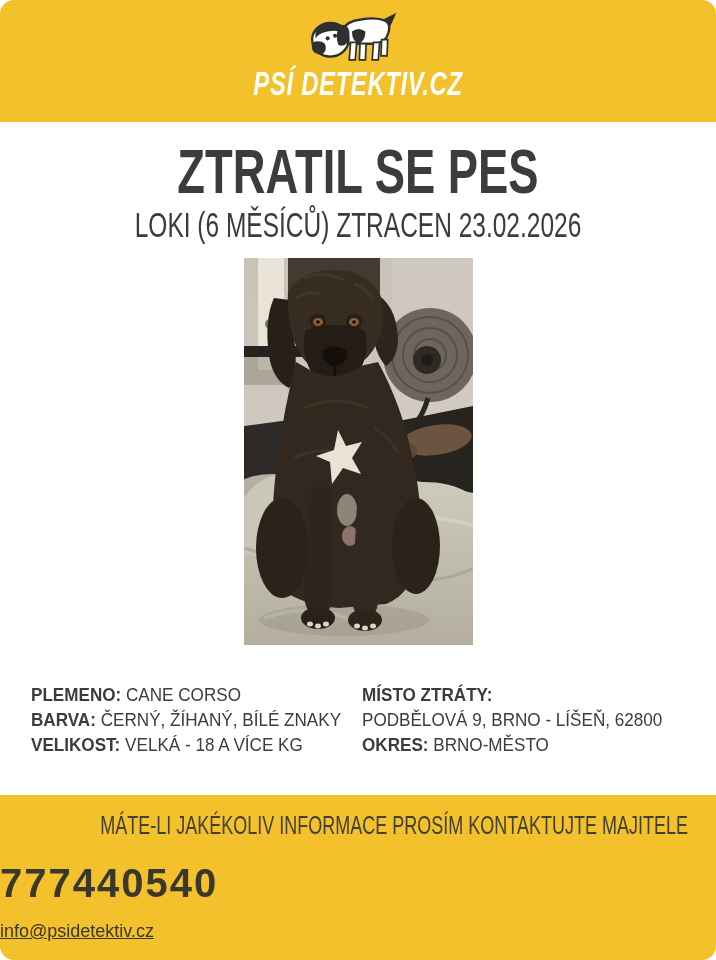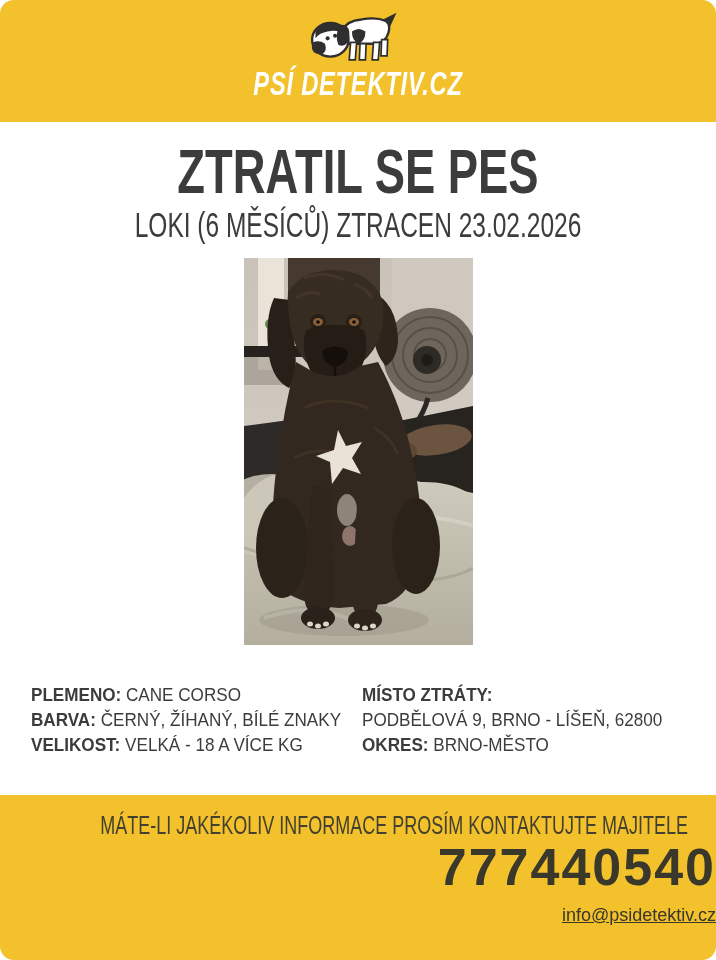--- a/index.html
+++ b/index.html
@@ -30,27 +30,27 @@
   .photo { position:absolute; top:258px; left:244px; width:229px; height:387px; overflow:hidden; }
   .photo svg { display:block; }
 
   .details { position:absolute; top:682px; left:0; width:716px; font-size:19px; color:#3C3C3C; }
   .col { position:absolute; top:0; transform:scaleX(0.9); transform-origin:0 50%; }
   .col-left  { left:31px; }
   .col-right { left:362px; }
   .detail-row { line-height:25px; white-space:nowrap; }
   .lbl { font-weight:bold; }
 
-  .footer { top:795px; height:165px; text-align:right; }
+  .footer { top:795px; height:165px; text-align:left; }
   .footer-msg {
     padding-top:16px; font-size:25px; line-height:28px; color:#44402f;
     transform:scaleX(0.72); white-space:nowrap;
   }
   .footer-phone {
-    margin-top:4px; font-size:52px; line-height:48px; font-weight:bold;
+    margin-top:20px; font-size:40px; line-height:48px; font-weight:bold;
     letter-spacing:2px; color:#3a372b;
   }
   .footer-email { margin-top:14px; font-size:18px; line-height:20px; }
   .footer-email a { color:#3a372b; text-decoration:underline; }
 </style>
 </head>
 <body>
 
 <div class="page">
 

